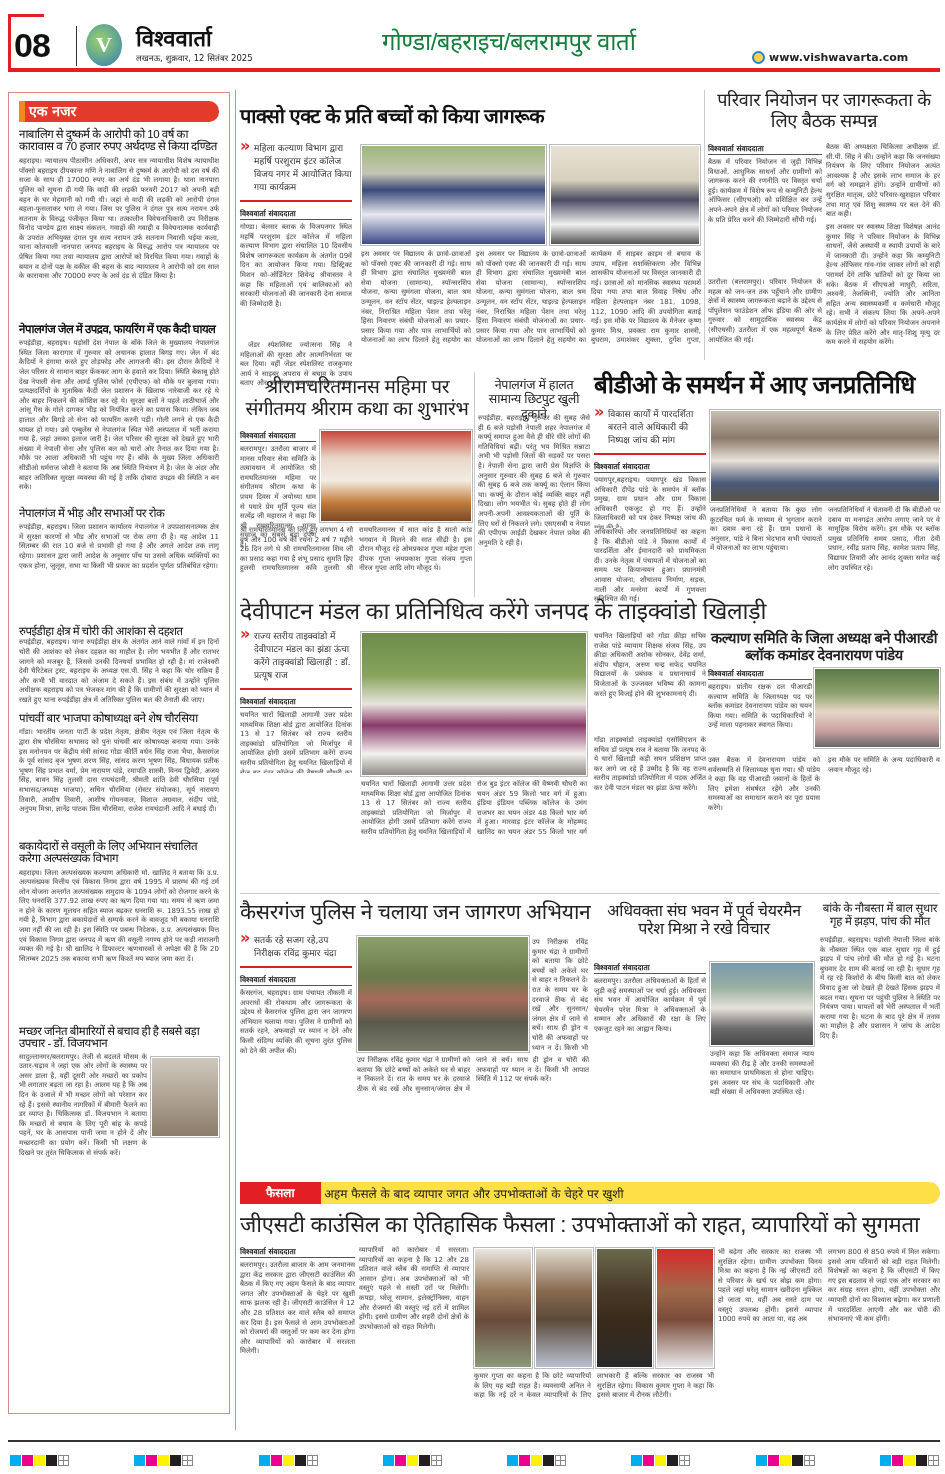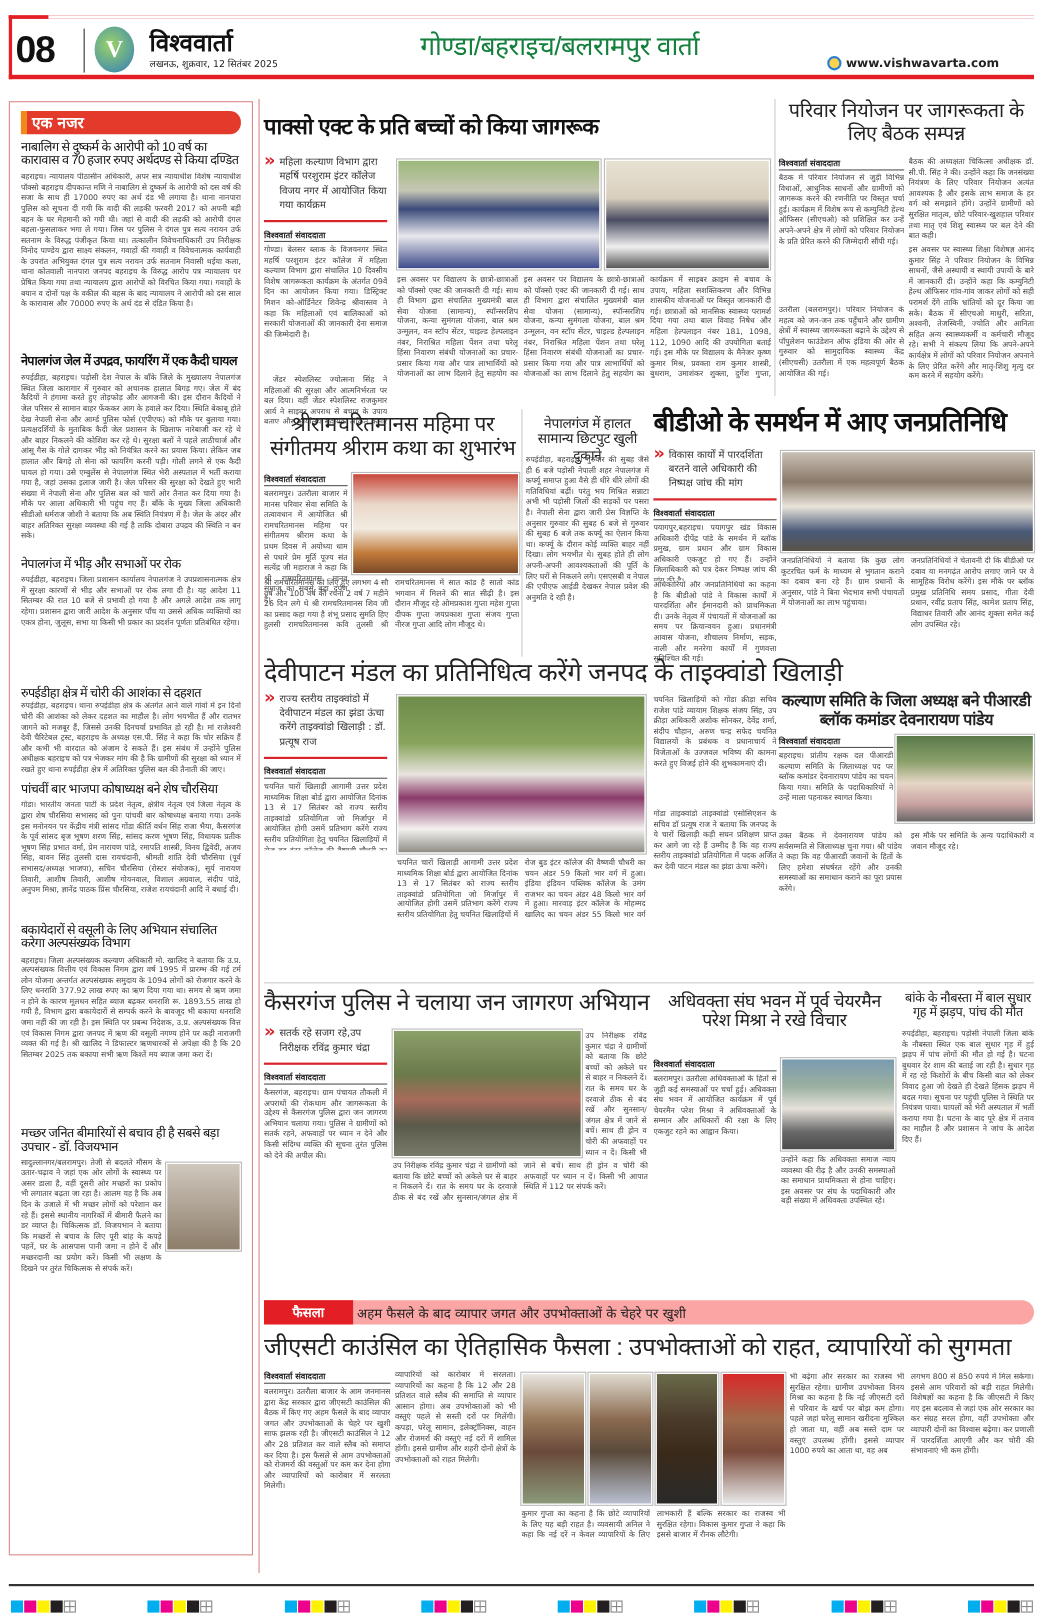--- a/index.html
+++ b/index.html
@@ -157,21 +157,21 @@
 <div class="abs" style="left:594px;top:962px;width:112px">
   <div class="byline">विश्ववार्ता संवाददाता</div>
   <div class="txt" style="height:190px">बलरामपुर। उतरौला अधिवक्ताओं के हितों से जुड़ी कई समस्याओं पर चर्चा हुई। अधिवक्ता संघ भवन में आयोजित कार्यक्रम में पूर्व चेयरमैन परेश मिश्रा ने अधिवक्ताओं के सम्मान और अधिकारों की रक्षा के लिए एकजुट रहने का आह्वान किया।</div>
 </div>
 <div class="abs photo" style="left:710px;top:962px;width:104px;height:84px;background:linear-gradient(180deg,#7a9ab0 0,#9ab0a0 30%,#e6e2da 55%,#6a6a6a 80%,#4a4a4a 100%)"></div>
 <div class="abs txt" style="left:710px;top:1050px;width:104px;height:114px">उन्होंने कहा कि अधिवक्ता समाज न्याय व्यवस्था की रीढ़ है और उनकी समस्याओं का समाधान प्राथमिकता से होना चाहिए। इस अवसर पर संघ के पदाधिकारी और बड़ी संख्या में अधिवक्ता उपस्थित रहे।</div>
 
 <div class="abs cond" style="left:820px;top:902px;width:120px;font-size:11.5px;text-align:center">बांके के नौबस्ता में बाल सुधार गृह में झड़प, पांच की मौत</div>
 <div class="abs txt" style="left:820px;top:936px;width:120px;height:230px">रुपईडीहा, बहराइच। पड़ोसी नेपाली जिला बांके के नौबस्ता स्थित एक बाल सुधार गृह में हुई झड़प में पांच लोगों की मौत हो गई है। घटना बुधवार देर शाम की बताई जा रही है। सुधार गृह में रह रहे किशोरों के बीच किसी बात को लेकर विवाद हुआ जो देखते ही देखते हिंसक झड़प में बदल गया। सूचना पर पहुंची पुलिस ने स्थिति पर नियंत्रण पाया। घायलों को भेरी अस्पताल में भर्ती कराया गया है। घटना के बाद पूरे क्षेत्र में तनाव का माहौल है और प्रशासन ने जांच के आदेश दिए हैं।</div>
 
-<div class="abs" style="left:240px;top:1182px;width:700px;height:22px;background:#fca5a5;border-radius:0 11px 11px 0;display:flex;align-items:center">
+<div class="abs" style="left:240px;top:1182px;width:700px;height:22px;background:#fde047;border-radius:0 11px 11px 0;display:flex;align-items:center">
   <span style="background:#e31e24;color:#fff;font-weight:bold;font-size:12px;padding:3px 26px;height:22px;line-height:16px">फैसला</span>
   <span style="font-size:12px;color:#222;margin-left:4px">अहम फैसले के बाद व्यापार जगत और उपभोक्ताओं के चेहरे पर खुशी</span>
 </div>
 <div class="abs cond" style="left:240px;top:1212px;font-size:22px;white-space:nowrap">जीएसटी काउंसिल का ऐतिहासिक फैसला : उपभोक्ताओं को राहत, व्यापारियों को सुगमता</div>
 <div class="abs" style="left:240px;top:1246px;width:115px">
   <div class="byline">विश्ववार्ता संवाददाता</div>
   <div class="txt" style="height:164px">बलरामपुर। उतरौला बाजार के आम जनमानस द्वारा केंद्र सरकार द्वारा जीएसटी काउंसिल की बैठक में किए गए अहम फैसले के बाद व्यापार जगत और उपभोक्ताओं के चेहरे पर खुशी साफ झलक रही है। जीएसटी काउंसिल ने 12 और 28 प्रतिशत कर वाले स्लैब को समाप्त कर दिया है। इस फैसले से आम उपभोक्ताओं को रोजमर्रा की वस्तुओं पर कम कर देना होगा और व्यापारियों को कारोबार में सरलता मिलेगी।</div>
 </div>
 <div class="abs txt" style="left:359px;top:1246px;width:110px;height:176px">व्यापारियों को कारोबार में सरलता। व्यापारियों का कहना है कि 12 और 28 प्रतिशत वाले स्लैब की समाप्ति से व्यापार आसान होगा। अब उपभोक्ताओं को भी वस्तुएं पहले से सस्ती दरों पर मिलेंगी। कपड़ा, घरेलू सामान, इलेक्ट्रॉनिक्स, वाहन और रोजमर्रा की वस्तुएं नई दरों में शामिल होंगी। इससे ग्रामीण और शहरी दोनों क्षेत्रों के उपभोक्ताओं को राहत मिलेगी।</div>
 <div class="abs" style="left:474px;top:1248px;width:240px;height:120px;display:flex;gap:3px">

